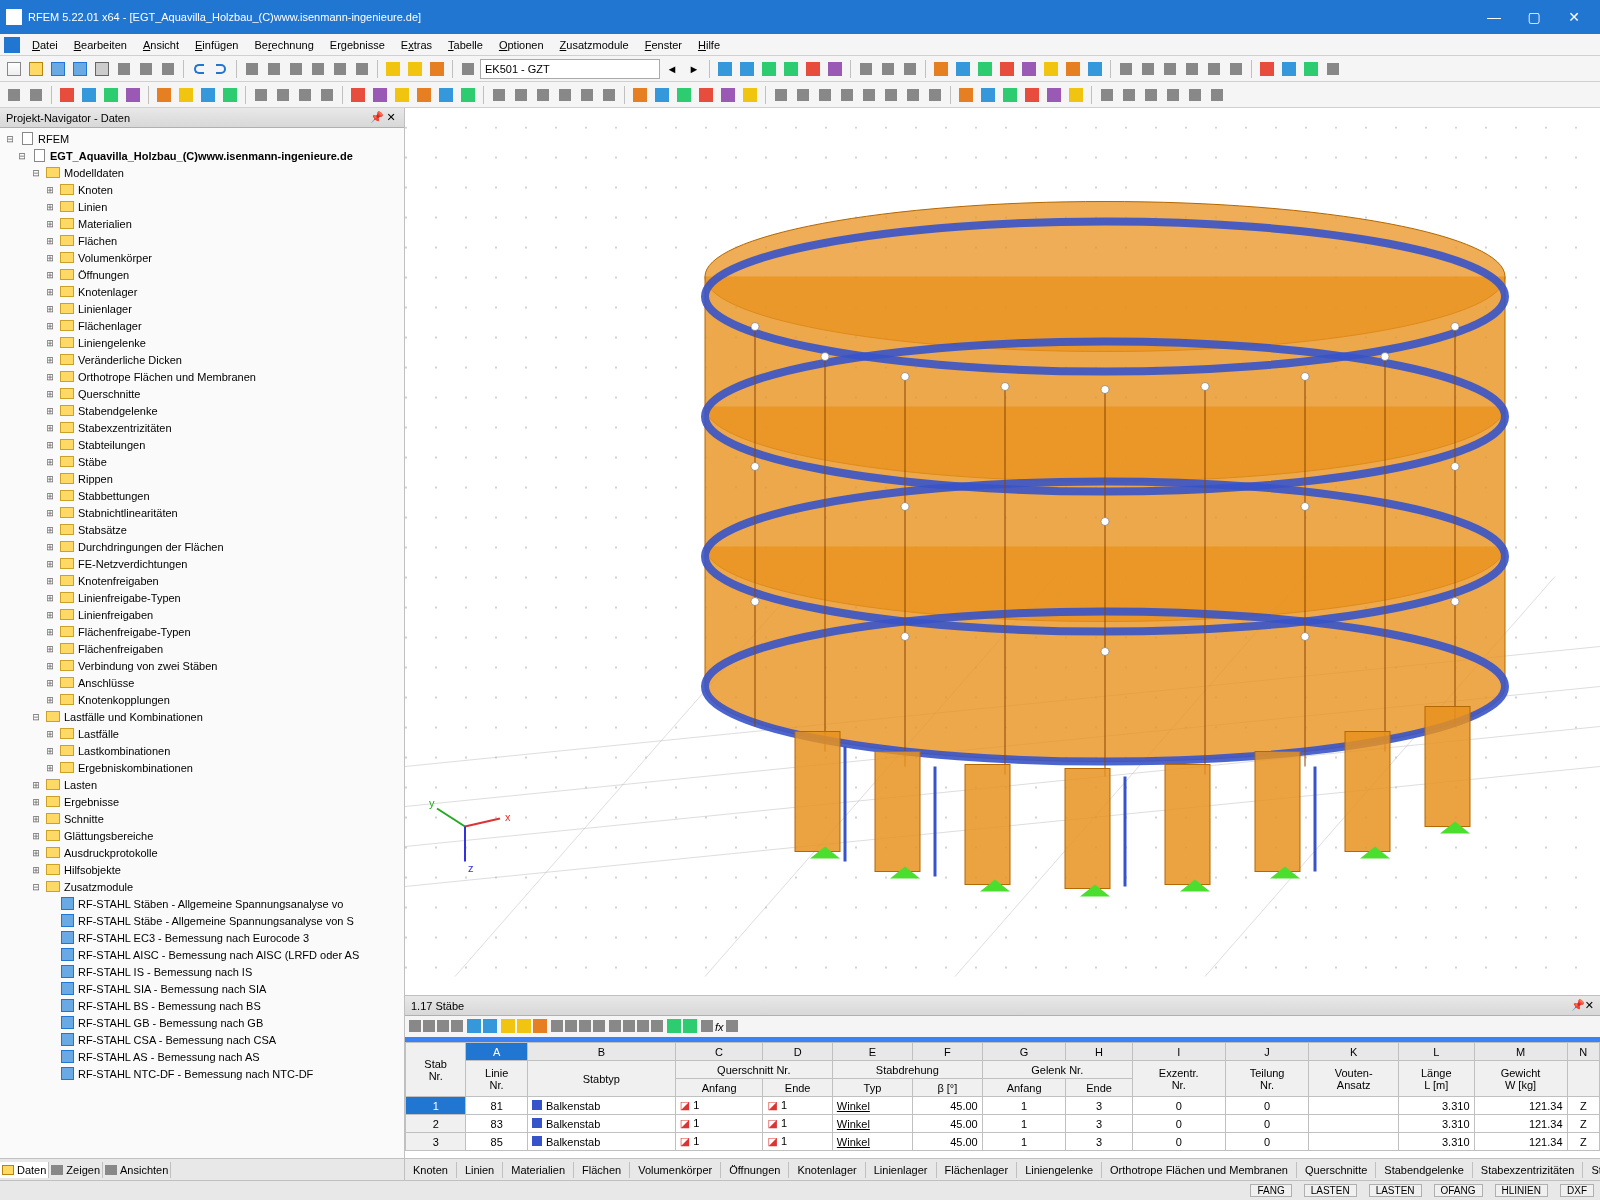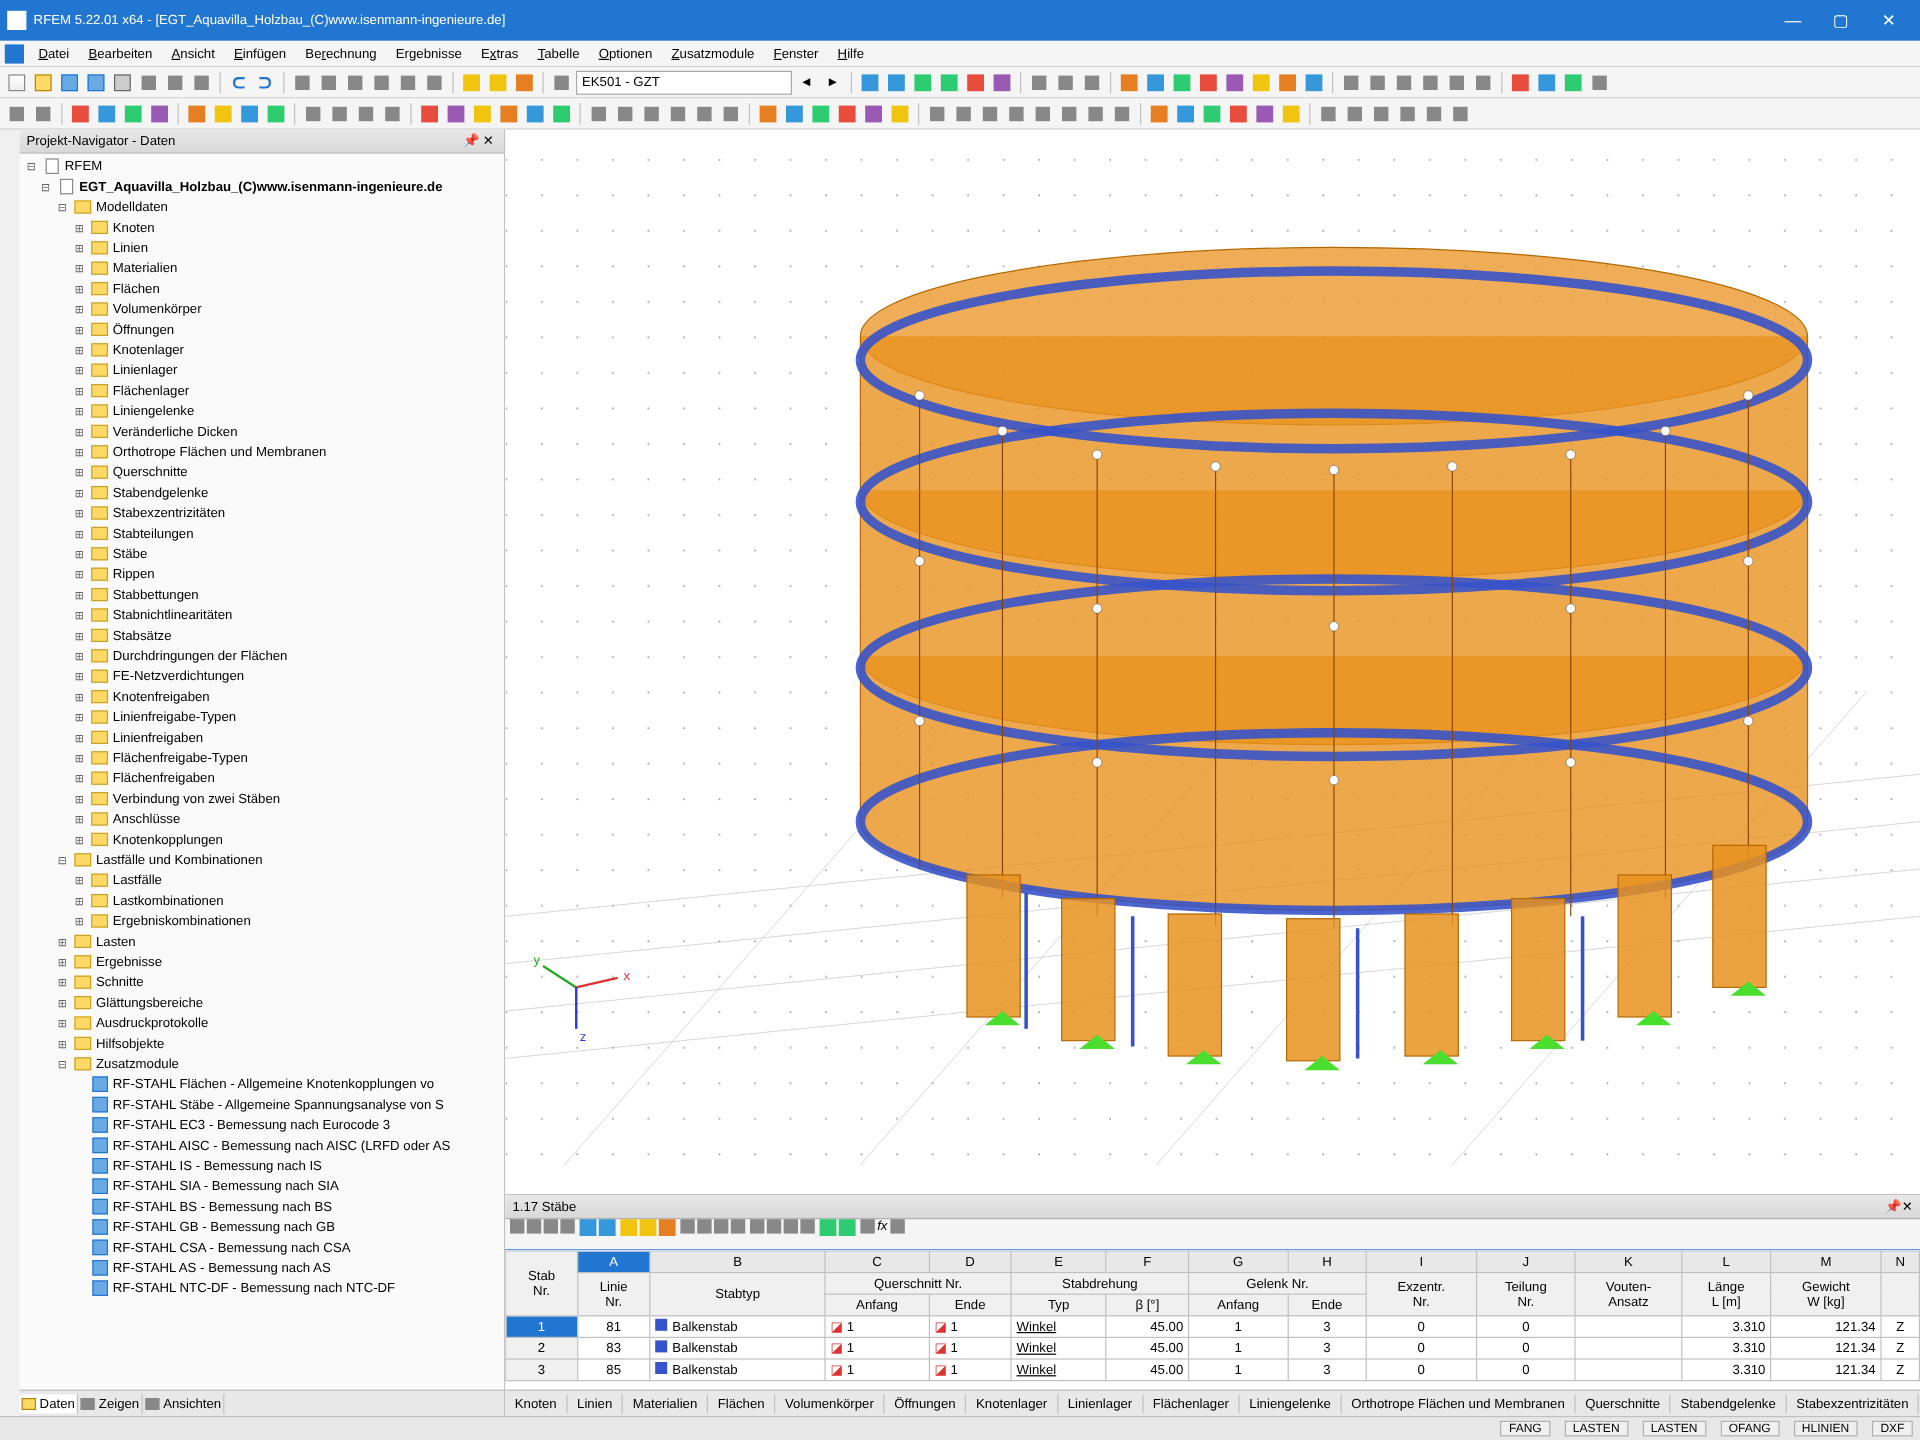--- a/index.html
+++ b/index.html
@@ -29,21 +29,21 @@
 .ic-undo { border: 2px solid #2176d2; border-right:none; border-radius: 50% 0 0 50%; width:10px; height:10px; }
 .ic-redo { border: 2px solid #2176d2; border-left:none; border-radius: 0 50% 50% 0; width:10px; height:10px; }
 .ic-tool { background: #888; width:12px; height:12px; }
 .ic-col1 { background: #e67e22; }
 .ic-col2 { background: #3498db; }
 .ic-col3 { background: #2ecc71; }
 .ic-col4 { background: #e74c3c; }
 .ic-col5 { background: #9b59b6; }
 .ic-col6 { background: #f1c40f; }
 
-.main { flex: 1; display: flex; overflow: hidden; margin-left: 16px; }
+.main { flex: 1; display: flex; overflow: hidden; }
 
 .navigator { width: 405px; background: #fafafa; border-right: 1px solid #c0c0c0; display: flex; flex-direction: column; overflow: hidden; }
 .nav-header { background: linear-gradient(#e8e8e8,#d8d8d8); height: 20px; display: flex; align-items: center; padding: 0 6px; border-bottom: 1px solid #b0b0b0; font-size: 11px; }
 .nav-header .spacer { flex:1; }
 .nav-header .x { width:14px; height:14px; cursor:pointer; text-align:center; }
 .nav-tree { flex: 1; overflow-y: auto; overflow-x: hidden; padding: 2px 0; }
 .nav-tree .node { display: flex; align-items: center; height: 17px; padding-left: 4px; white-space: nowrap; cursor: pointer; }
 .nav-tree .tw { width: 12px; text-align: center; color: #666; font-size: 9px; }
 .nav-tree .fic { width: 16px; height: 14px; margin: 0 3px; display: inline-flex; align-items: center; justify-content: center; }
 .nav-tree .folder { background: #ffd966; border: 1px solid #c9a227; width: 14px; height: 11px; }
@@ -56,21 +56,21 @@
 .nav-tabs .tab { padding: 2px 2px; border-right: 1px solid #c0c0c0; cursor: pointer; display: flex; align-items: center; gap: 3px; }
 .nav-tabs .tab.active { background: #fff; }
 
 .rightside { flex: 1; display: flex; flex-direction: column; overflow: hidden; }
 .viewport { flex: 1; background: #fff; position: relative; overflow: hidden; }
 .viewport svg { width: 100%; height: 100%; }
 
 .tablepanel { height: 185px; border-top: 1px solid #c0c0c0; display: flex; flex-direction: column; background: #f5f5f5; }
 .table-header { height: 20px; background: linear-gradient(#e8e8e8,#d8d8d8); display: flex; align-items: center; padding: 0 6px; border-bottom: 1px solid #b0b0b0; }
 .table-header .spacer { flex:1; }
-.table-toolbar { height: 26px; display: flex; align-items: flex-start; padding: 0 4px; gap: 2px; border-bottom: 1px solid #3b82f6; }
+.table-toolbar { height: 26px; display: flex; align-items: center; padding: 0 4px; gap: 2px; border-bottom: 5px solid #3b82f6; }
 .table-grid { flex: 1; overflow: auto; background: #fff; }
 .table-grid table { border-collapse: collapse; width: 100%; }
 .table-grid th, .table-grid td { border: 1px solid #c0c0c0; padding: 1px 4px; font-size: 11px; text-align: center; height: 18px; white-space: nowrap; }
 .table-grid th { background: #f0f0f0; font-weight: normal; }
 .table-grid th.colh { background: #e8e8e8; }
 .table-grid th.selected { background: #2176d2; color:#fff; }
 .table-grid td.rowh { background: #f0f0f0; }
 .table-grid td.selected { background: #2176d2; color:#fff; }
 .table-grid td.left { text-align: left; }
 .table-grid td.right { text-align: right; }
@@ -758,21 +758,21 @@
           <span class="fic">
             <span class="folder"></span>
           </span>
           <span>Zusatzmodule</span>
         </div>
         <div class="node l3">
           <span class="tw"></span>
           <span class="fic">
             <span class="mod"></span>
           </span>
-          <span>RF-STAHL Flächen - Allgemeine Knotenkopplungen vo</span>
+          <span>RF-STAHL Stäben - Allgemeine Spannungsanalyse vo</span>
         </div>
         <div class="node l3">
           <span class="tw"></span>
           <span class="fic">
             <span class="mod"></span>
           </span>
           <span>RF-STAHL Stäbe - Allgemeine Spannungsanalyse von S</span>
         </div>
         <div class="node l3">
           <span class="tw"></span>

